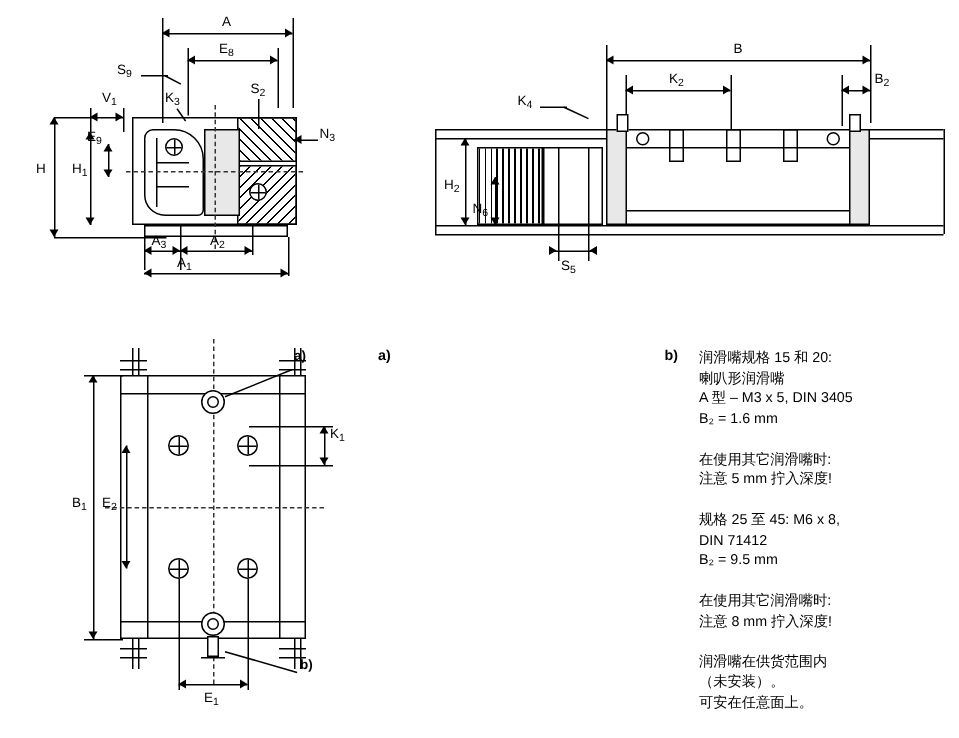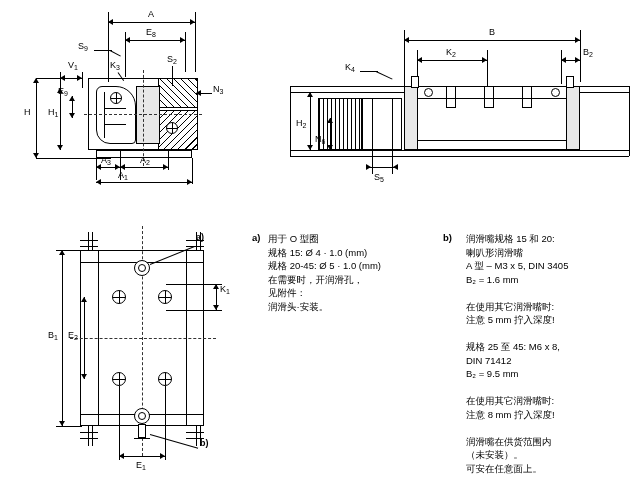--- a/index.html
+++ b/index.html
@@ -308,26 +308,20 @@
     <div class="ln v1px" style="left:119px;top:386px;height:74px;"></div>
     <div class="ln v1px" style="left:165px;top:386px;height:74px;"></div>
     <div class="ln h1px" style="left:119px;top:456px;width:46px;"></div>
     <div class="ah ah-l" style="left:119px;top:453px;"></div>
     <div class="ah ah-r" style="left:160px;top:453px;"></div>
     <div class="lbl" style="left:136px;top:460px;">
       <span>E</span><span class="sub">1</span></div>
   </div>
 
   <div class="note-key" style="left:252px;top:232px;">a)</div>
-  <div class="note" style="left:268px;top:232px;width:140px;">用于 O 型圈
-规格 15: Ø 4 · 1.0 (mm)
-规格 20-45: Ø 5 · 1.0 (mm)
-在需要时，开润滑孔，
-见附件：
-润滑头·安装。</div>
 
   <div class="note-key" style="left:443px;top:232px;">b)</div>
   <div class="note" style="left:466px;top:232px;width:172px;">润滑嘴规格 15 和 20:
 喇叭形润滑嘴
 A 型 – M3 x 5, DIN 3405
 B₂ = 1.6 mm
 
 在使用其它润滑嘴时:
 注意 5 mm 拧入深度!
 

